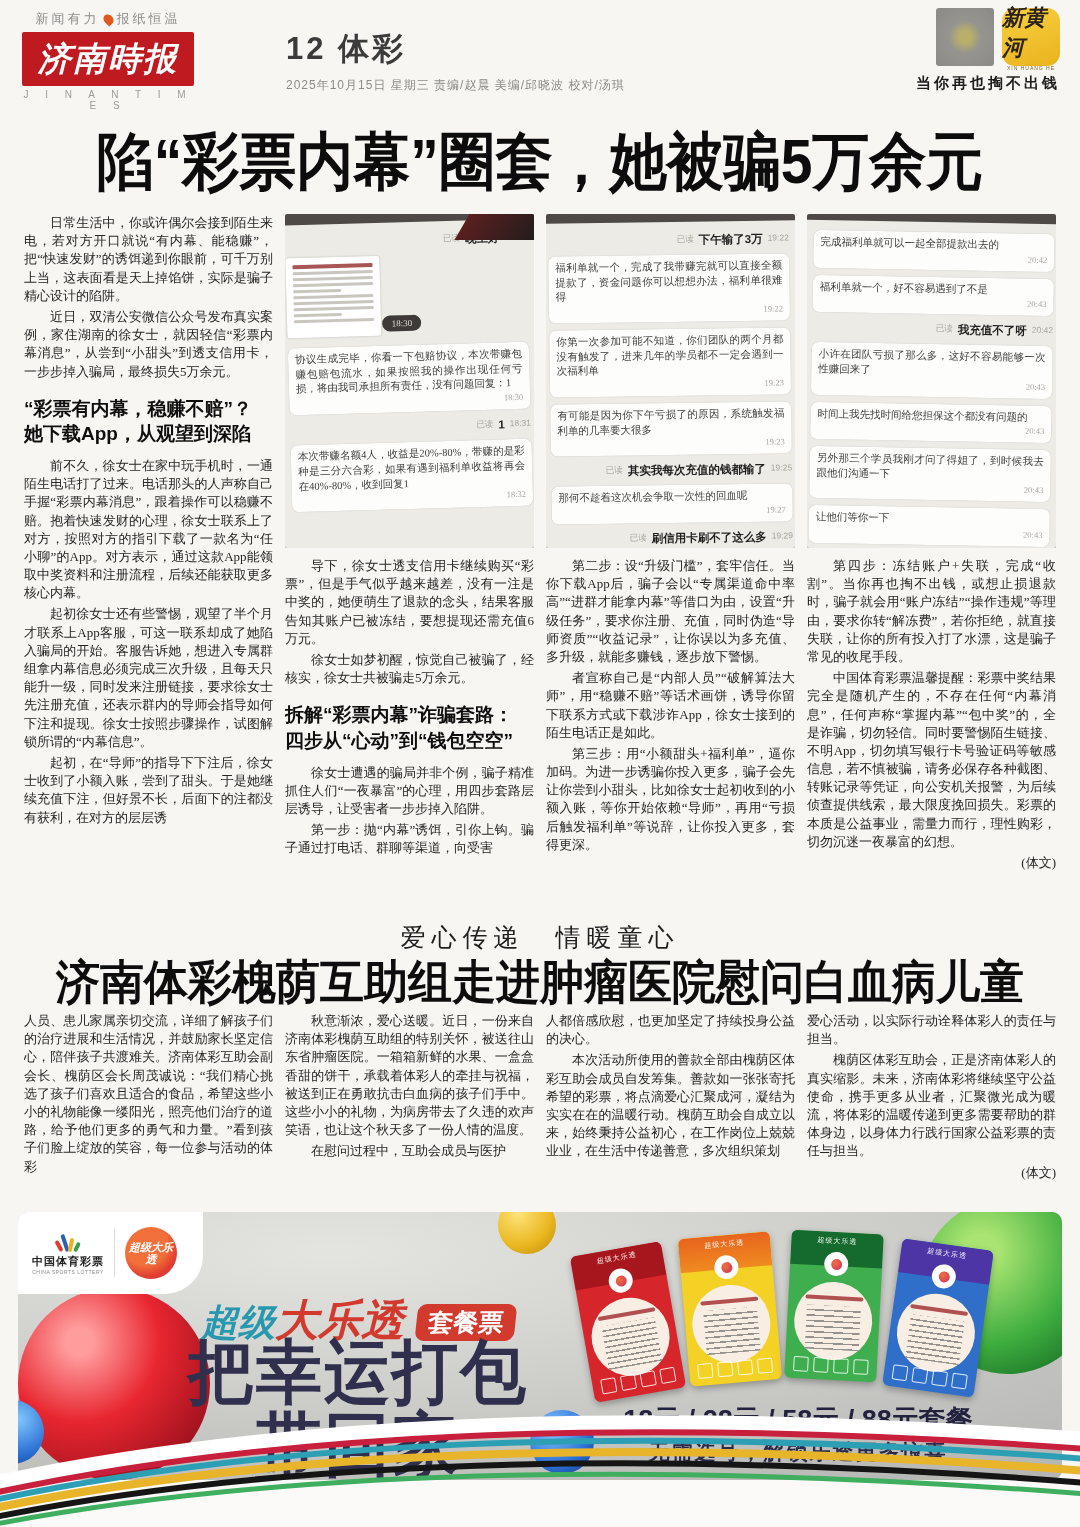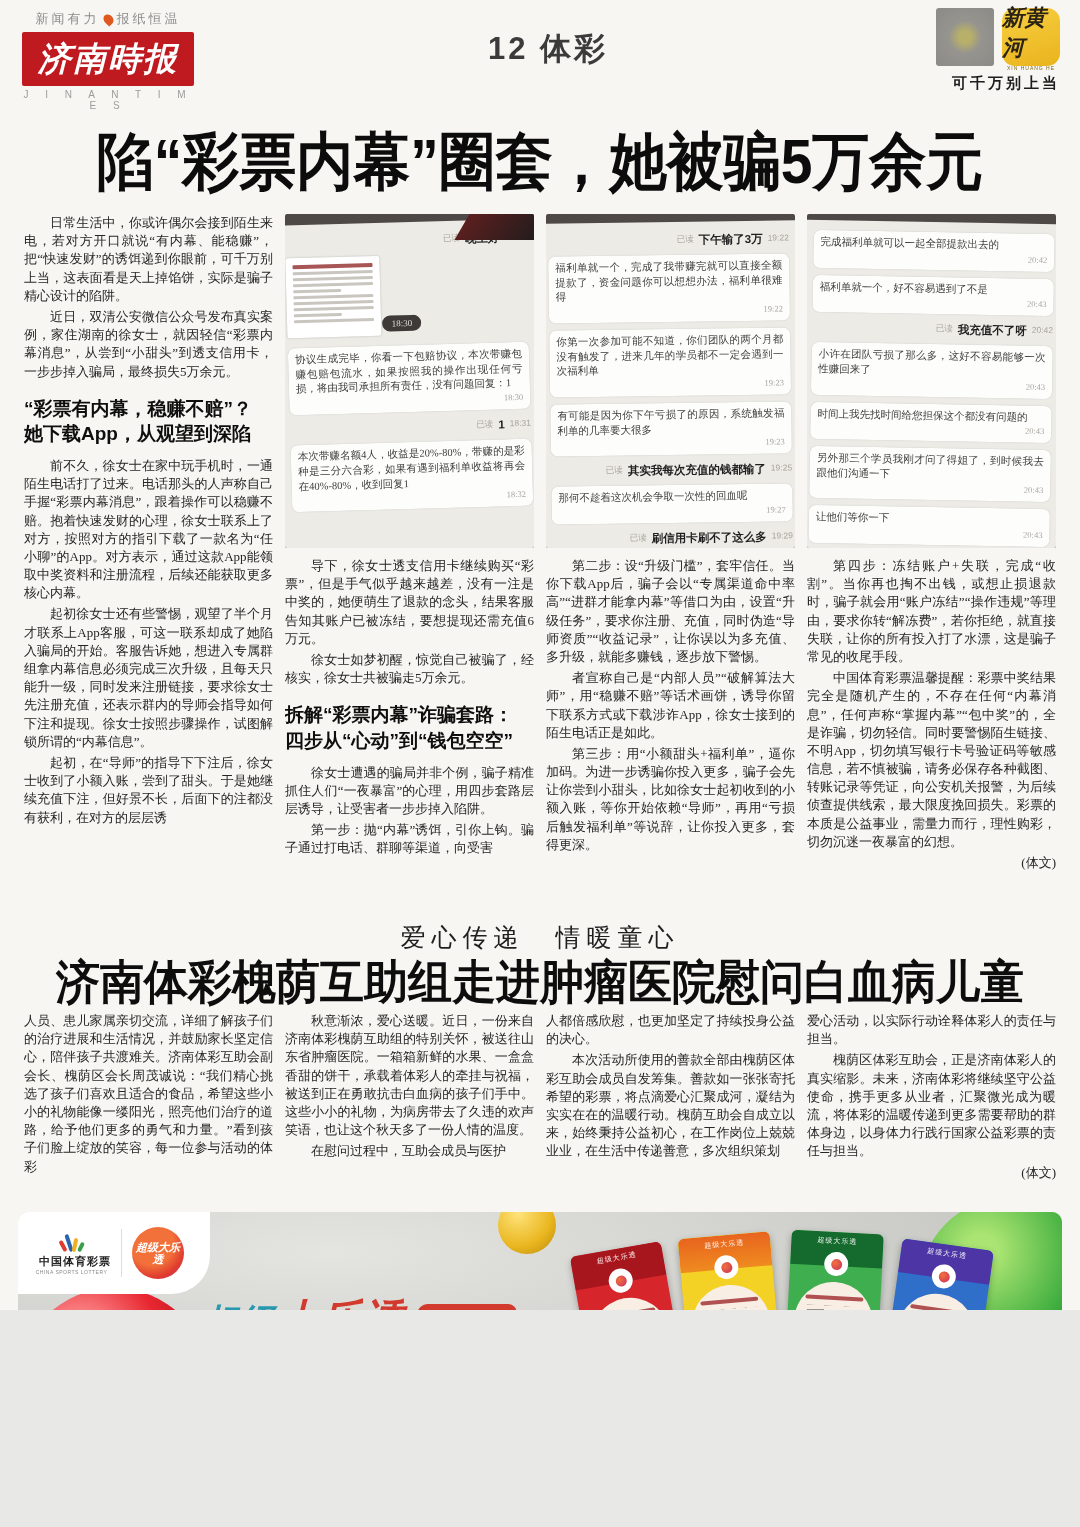--- a/index.html
+++ b/index.html
@@ -1,26 +1,26 @@
 <!DOCTYPE html>
 <html><head>
 <meta charset="utf-8">
 <style>
   html,body{margin:0;padding:0;background:#e8e8e6;}
-  .page{position:relative;width:1080px;height:1310px;background:#f7f6f3;overflow:hidden;
+  .page{position:relative;width:1080px;height:1527px;background:#f7f6f3;overflow:hidden;
         font-family:"Liberation Sans",sans-serif;margin:0 auto;}
 
   
   .masthead{position:absolute;left:22px;top:10px;width:172px;}
   .masthead-slogan{font-size:13px;color:#8d8d8b;letter-spacing:3px;display:flex;align-items:center;gap:4px;justify-content:center;}
   .flame{width:9px;height:11px;background:#e0571f;border-radius:50% 50% 50% 0;transform:rotate(-45deg);flex:0 0 auto;}
   .masthead-box{margin-top:4px;background:#bf1a20;color:#fff;height:54px;display:flex;align-items:center;justify-content:center;
                 font-size:33px;font-weight:bold;font-style:italic;border-radius:2px;letter-spacing:2px;}
   .masthead-en{margin-top:3px;text-align:center;color:#9c9c9a;font-size:10px;letter-spacing:7px;}
-  .pagehead{position:absolute;left:298px;width:500px;top:28px;text-align:center;}
+  .pagehead{position:absolute;left:286px;width:500px;top:28px;}
   .page-label{font-size:31px;font-weight:bold;color:#3b3b3b;letter-spacing:3px;}
   .date-line{margin-top:7px;font-size:12px;color:#8b8b89;letter-spacing:1px;}
   .brand{position:absolute;right:20px;top:8px;width:150px;}
   .brand-row{display:flex;gap:8px;justify-content:flex-end;}
   .qr{width:58px;height:58px;border-radius:3px;
       background:radial-gradient(circle at 50% 50%,#b8b069 0 14%,#96948f 40%,#8b8a86 100%);}
   .app-icon{width:58px;height:58px;border-radius:13px;background:linear-gradient(160deg,#f7d042,#eab31c);
             display:flex;flex-direction:column;align-items:center;justify-content:center;color:#2b2416;}
   .app-icon .cn{font-size:22px;font-weight:bold;font-style:italic;}
   .app-icon .en{font-size:5px;letter-spacing:1px;color:#7a671f;margin-top:2px;}
@@ -82,21 +82,21 @@
 
   .ad-badge{position:absolute;left:0;top:0;height:74px;background:#fff;border-radius:0 0 38px 0;
             display:flex;align-items:center;gap:10px;padding:4px 26px 4px 14px;}
   .csl{display:flex;flex-direction:column;align-items:center;}
   .csl-mark{display:flex;gap:2px;height:20px;align-items:flex-end;margin-bottom:2px;}
   .csl-mark i{display:block;width:4px;border-radius:2px;}
   .csl-mark i:nth-child(1){height:12px;background:#e03a2f;transform:rotate(-28deg);}
   .csl-mark i:nth-child(2){height:18px;background:#2a64b0;transform:rotate(-18deg);}
   .csl-mark i:nth-child(3){height:14px;background:#efb21f;transform:rotate(12deg);}
   .csl-mark i:nth-child(4){height:10px;background:#3b9e4c;transform:rotate(26deg);}
-  .csl-name{font-size:11px;font-weight:bold;color:#222;letter-spacing:1px;margin-left:7px;}
+  .csl-name{font-size:11px;font-weight:bold;color:#222;letter-spacing:1px;}
   .csl-en{font-size:5px;color:#8a8a8a;letter-spacing:.5px;}
   .ad-divider{width:1px;height:48px;background:#ddd;}
   .dlt-ball{width:52px;height:52px;border-radius:50%;color:#fff;display:flex;align-items:center;justify-content:center;
             text-align:center;font-size:11px;font-weight:bold;font-style:italic;line-height:1.1;
             background:radial-gradient(circle at 38% 32%,#f2713a 0 45%,#e03c2f 70%,#c92d63 100%);
             box-shadow:-14px -6px 0 -20px #2a64b0, 16px 8px 0 -21px #3b9e4c, 14px -12px 0 -22px #efb21f;}
   .ad-title{position:absolute;left:110px;top:80px;width:460px;text-align:center;white-space:nowrap;}
   .t-teal{color:#2798ad;font-size:37px;font-weight:900;font-style:italic;}
   .t-red{color:#d33a2e;font-size:43px;font-weight:900;font-style:italic;}
   .t-badge{display:inline-block;background:#d33a2e;color:#fff;font-size:25px;font-weight:bold;
@@ -140,31 +140,32 @@
       <span>新闻有力</span>
       <span class="flame"></span>
       <span>报纸恒温</span>
     </div>
     <div class="masthead-box">济南時报</div>
     <div class="masthead-en">J I N A N  T I M E S</div>
   </div>
 
   <div class="pagehead">
     <div class="page-label">12 体彩</div>
+    <div class="date-line">2025年10月15日 星期三 责编/赵晨 美编/邱晓波 校对/汤琪</div>
   </div>
 
   <div class="brand">
     <div class="brand-row">
       <div class="qr"></div>
       <div class="app-icon">
         <span class="cn">新黄河</span>
         <span class="en">XIN HUANG HE</span>
       </div>
     </div>
-    <div class="brand-slogan">可千万别上当</div>
+    <div class="brand-slogan">当你再也掏不出钱</div>
   </div>
 
   <div class="headline1">陷“彩票内幕”圈套，她被骗5万余元</div>
 
   <div class="art art1">
     <div class="col">
       <div>
           <p>日常生活中，你或许偶尔会接到陌生来电，若对方开口就说“有内幕、能稳赚”，把“快速发财”的诱饵递到你眼前，可千万别上当，这表面看是天上掉馅饼，实际是骗子精心设计的陷阱。</p>
           <p>近日，双清公安微信公众号发布真实案例，家住湖南的徐女士，就因轻信“彩票内幕消息”，从尝到“小甜头”到透支信用卡，一步步掉入骗局，最终损失5万余元。</p>
           <h3 class="subhead">“彩票有内幕，稳赚不赔”？

